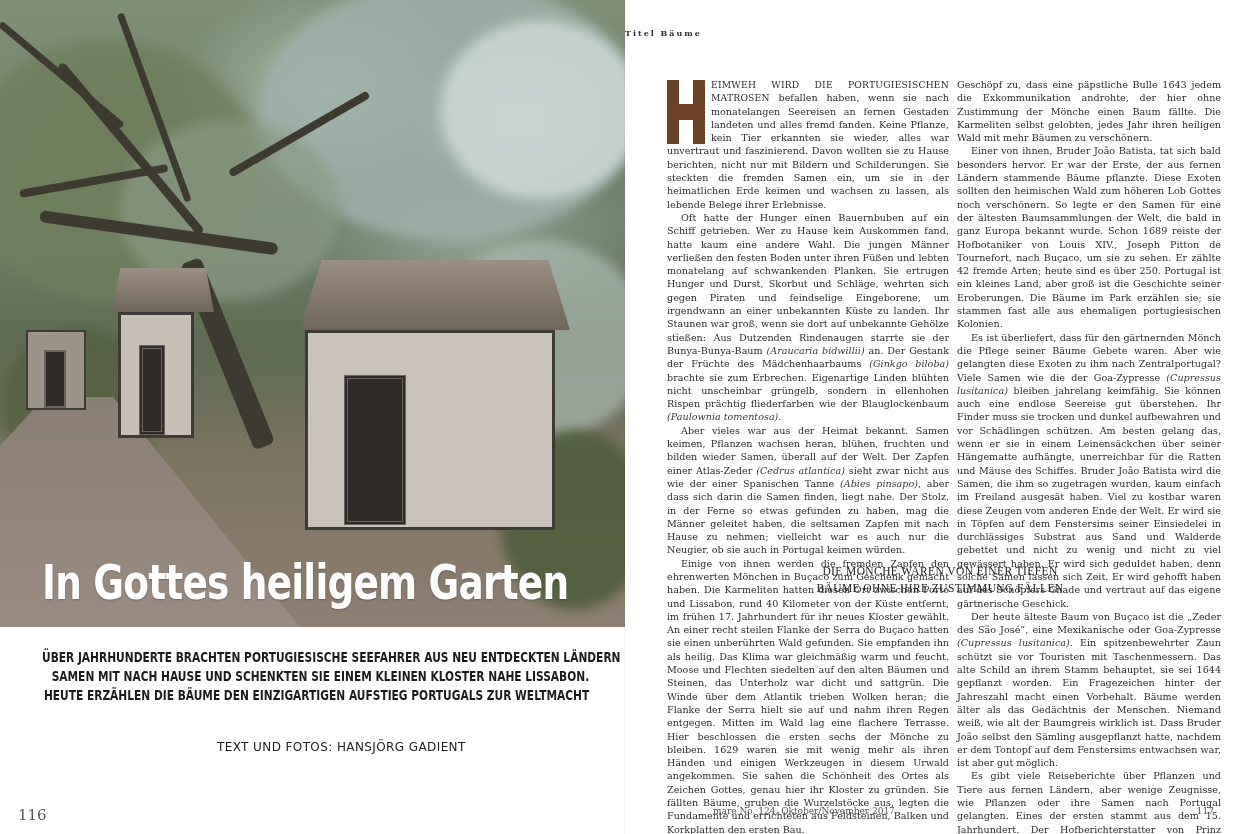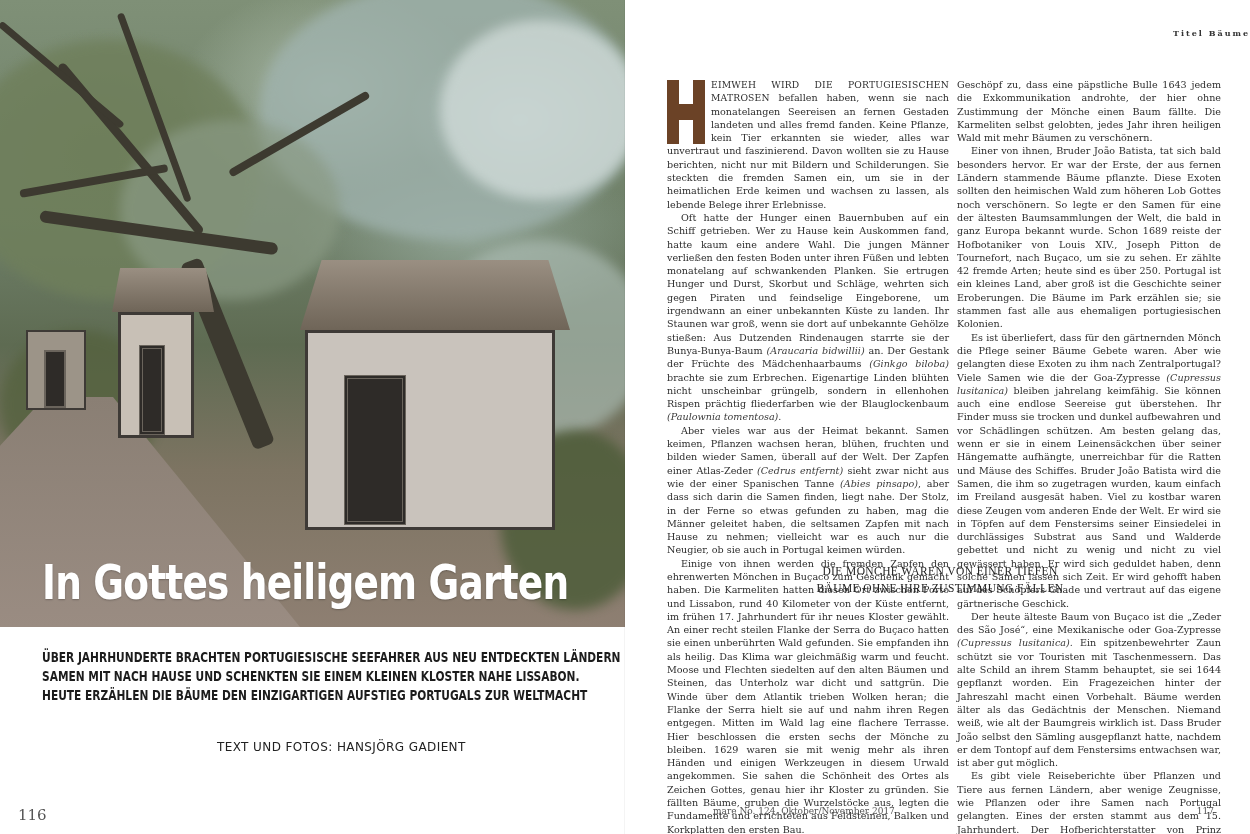--- a/index.html
+++ b/index.html
@@ -1,20 +1,20 @@
 <!DOCTYPE html>
 <html><head>
   <meta charset="utf-8">
   <style>
     * { box-sizing: border-box; margin: 0; padding: 0; }
     html, body { width: 1250px; height: 834px; background: #ffffff; overflow: hidden; }
     body { position: relative; font-family: "DejaVu Serif", serif; color: #2a2a2a; }
 
     
-    .left-page { position: absolute; left: 0; top: 0; width: 625px; height: 834px; background: #fff; }
+    .left-page { position: absolute; left: 0; top: 0; width: 625px; height: 834px; background: #fff; text-align: right; }
     .photo {
       position: absolute; left: 0; top: 0; width: 625px; height: 627px; overflow: hidden;
       background:
         radial-gradient(ellipse 160px 120px at 520px 120px, #c9d6d3 0%, rgba(201,214,211,0) 70%),
         radial-gradient(ellipse 200px 140px at 330px 90px, #a8b8a6 0%, rgba(168,184,166,0) 75%),
         radial-gradient(ellipse 180px 160px at 100px 150px, #6d7d5c 0%, rgba(109,125,92,0) 75%),
         radial-gradient(ellipse 260px 120px at 470px 240px, #8fa293 0%, rgba(143,162,147,0) 70%),
         linear-gradient(180deg, #7f9077 0%, #6f8069 35%, #5e6b52 55%, #7d7462 75%, #8e7f72 100%);
     }
     .branch { position: absolute; background: #3d3a30; border-radius: 6px; transform-origin: left center; }
@@ -37,21 +37,21 @@
       color: #1c1c1c; transform: scaleX(0.76); transform-origin: left; white-space: nowrap;
     }
     .byline {
       position: absolute; left: 176px; top: 740px;
       font-family: "DejaVu Sans", sans-serif; font-size: 12px; letter-spacing: 0.4px; color: #222; margin-left: 41px;
     }
     .folio-left { position: absolute; left: 18px; top: 806px; font-size: 15px; color: #555; }
 
     
     .right-page { position: absolute; left: 625px; top: 0; width: 625px; height: 834px; background: #fff; }
-    .section-label { position: absolute; left: 0; width: 625px; top: 28px; text-align: right;
+    .section-label { position: absolute; left: 0; width: 625px; top: 28px; text-align: left;
       font-size: 8px; font-weight: bold; letter-spacing: 2px; color: #333; }
     .col { position: absolute; top: 78px; font-size: 9.6px; line-height: 13.3px; text-align: justify; color: #2d2d2d;
       hyphens: auto; }
     .col p { text-indent: 14px; }
     .col p.first { text-indent: 0; }
     .col1 { left: 42px; width: 282px; }
     .col2 { left: 332px; width: 264px; }
     .dropcap { float: left; width: 38px; height: 64px; margin: 2px 6px 0 0;
       background: #6b4226; color: #6b4226; font-family: "DejaVu Serif", serif; font-weight: bold;
       position: relative; }
@@ -133,21 +133,21 @@
     <p>
       <span>Oft hatte der Hunger einen Bauernbuben auf ein Schiff getrieben. Wer zu Hause kein Auskommen fand, hatte kaum eine andere Wahl. Die jungen Männer verließen den festen Boden unter ihren Füßen und lebten monatelang auf schwankenden Planken. Sie ertrugen Hunger und Durst, Skorbut und Schläge, wehrten sich gegen Piraten und feindselige Eingeborene, um irgendwann an einer unbekannten Küste zu landen. Ihr Staunen war groß, wenn sie dort auf unbekannte Gehölze stießen: Aus Dutzenden Rindenaugen starrte sie der Bunya-Bunya-Baum</span>
       <i>(Araucaria bidwillii)</i>
       <span>an. Der Gestank der Früchte des Mädchenhaarbaums</span>
       <i>(Ginkgo biloba)</i>
       <span>brachte sie zum Erbrechen. Eigenartige Linden blühten nicht unscheinbar grüngelb, sondern in ellenhohen Rispen prächtig fliederfarben wie der Blauglockenbaum</span>
       <i>(Paulownia tomentosa).</i>
     </p>
     <p>
       <span>Aber vieles war aus der Heimat bekannt. Samen keimen, Pflanzen wachsen heran, blühen, fruchten und bilden wieder Samen, überall auf der Welt. Der Zapfen einer Atlas-Zeder</span>
-      <i>(Cedrus entfernt)</i>
+      <i>(Cedrus atlantica)</i>
       <span>sieht zwar nicht aus wie der einer Spanischen Tanne</span>
       <i>(Abies pinsapo)</i><span>, aber dass sich darin die Samen finden, liegt nahe. Der Stolz, in der Ferne so etwas gefunden zu haben, mag die Männer geleitet haben, die seltsamen Zapfen mit nach Hause zu nehmen; vielleicht war es auch nur die Neugier, ob sie auch in Portugal keimen würden.</span>
     </p>
     <p style="position:relative">
       <span>Einige von ihnen werden die fremden Zapfen den ehrenwerten Mönchen in Buçaco zum Geschenk gemacht haben. Die Karmeliten hatten diesen Ort zwischen Porto und Lissabon, rund 40 Kilometer von der Küste entfernt, im frühen 17. Jahrhundert für ihr neues Kloster gewählt. An einer recht steilen Flanke der Serra do Buçaco hatten sie einen unberührten Wald gefunden. Sie empfanden ihn als heilig. Das Klima war gleichmäßig warm und feucht. Moose und Flechten siedelten auf den alten Bäumen und Steinen, das Unterholz war dicht und sattgrün. Die Winde über dem Atlantik trieben Wolken heran; die Flanke der Serra hielt sie auf und nahm ihren Regen entgegen. Mitten im Wald lag eine flachere Terrasse. Hier beschlossen die ersten sechs der Mönche zu bleiben. 1629 waren sie mit wenig mehr als ihren Händen und einigen Werkzeugen in diesem Urwald angekommen. Sie sahen die Schönheit des Ortes als Zeichen Gottes, genau hier ihr Kloster zu gründen. Sie fällten Bäume, gruben die Wurzelstöcke aus, legten die Fundamente und errichteten aus Feldsteinen, Balken und Korkplatten den ersten Bau.</span>
     </p>
 
   </div>
 
   <div class="col col2">

